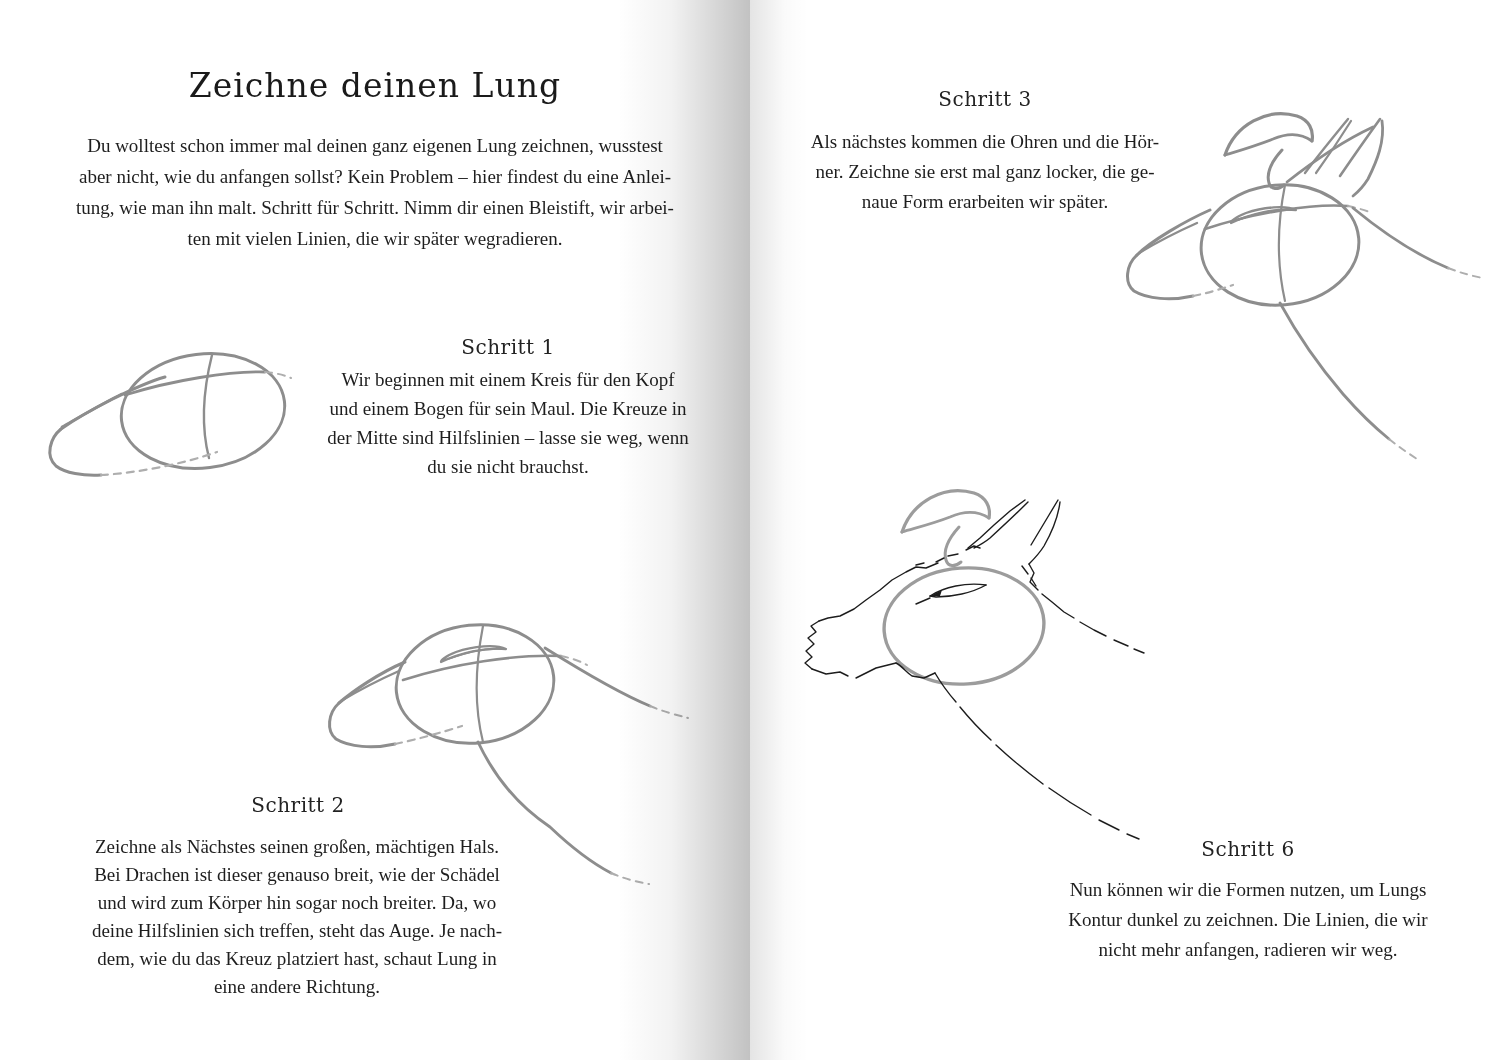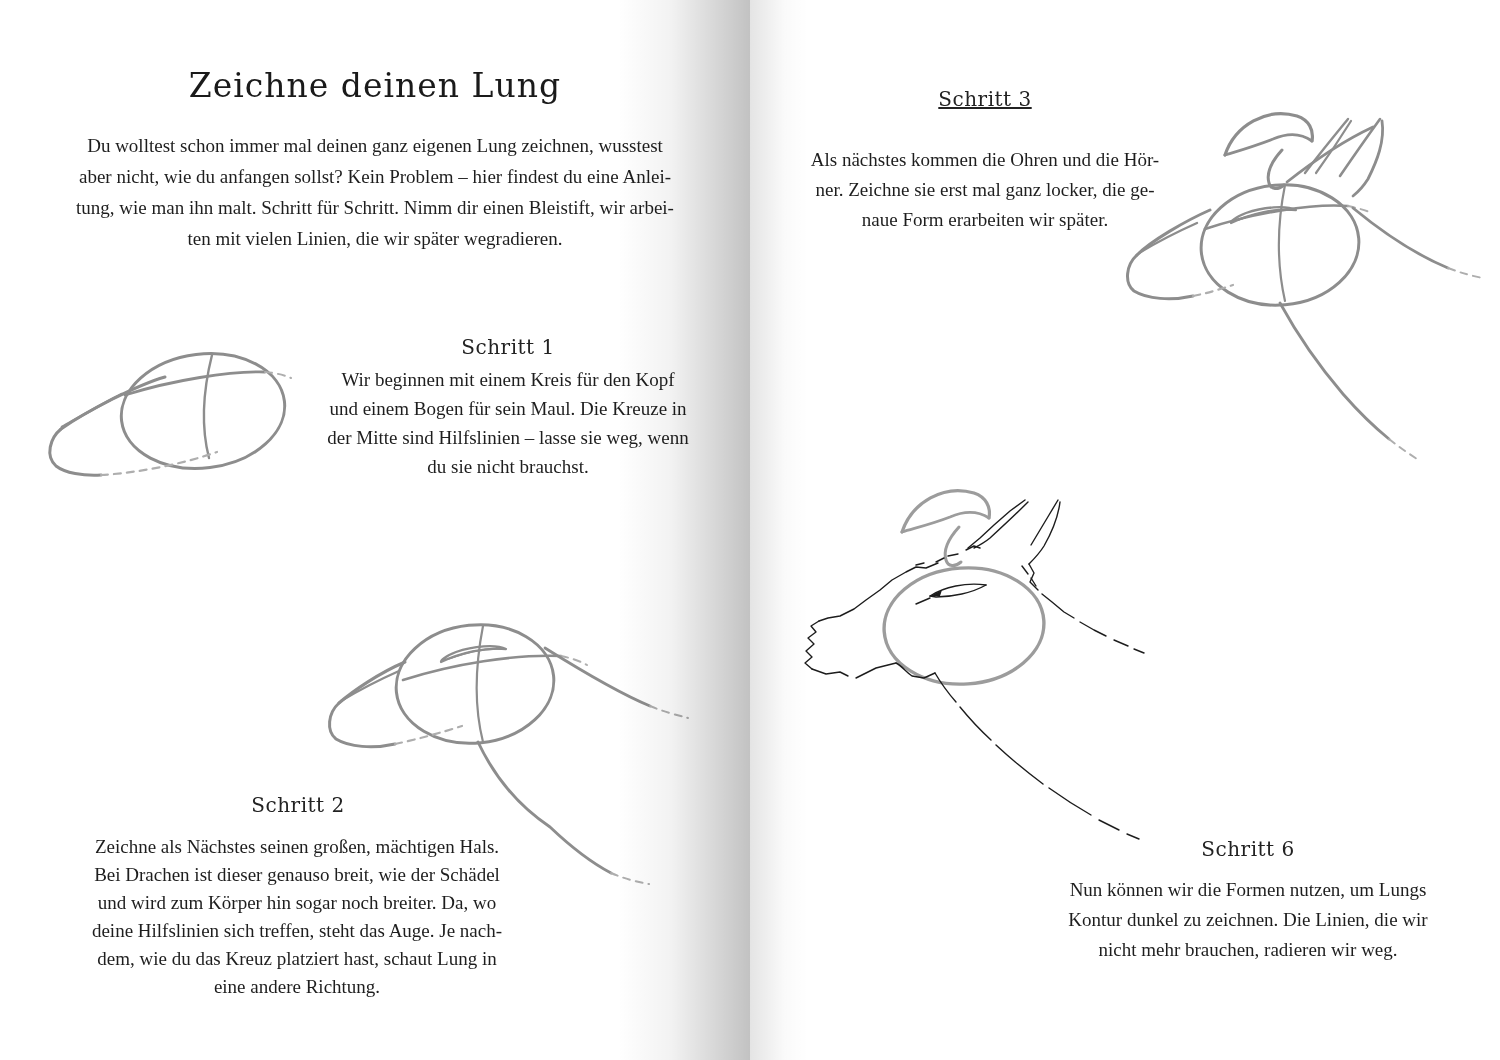--- a/index.html
+++ b/index.html
@@ -124,23 +124,23 @@
     <p class="abs center-text body-text lh28 lines" style="left:62px; top:833px; width:470px;">Zeichne als Nächstes seinen großen, mächtigen Hals.
 Bei Drachen ist dieser genauso breit, wie der Schädel
 und wird zum Körper hin sogar noch breiter. Da, wo
 deine Hilfslinien sich treffen, steht das Auge. Je nach-
 dem, wie du das Kreuz platziert hast, schaut Lung in
 eine andere Richtung.</p>
   </section>
 
   <section>
 
-    <h2 class="abs center-text step-heading" style="left:835px; top:87px; width:300px;text-decoration:underline;">Schritt 3</h2>
-
-    <p class="abs center-text body-text lh30 lines" style="left:785px; top:145px; width:400px;">Als nächstes kommen die Ohren und die Hör-
+    <h2 class="abs center-text step-heading" style="left:835px; top:87px; width:300px;">Schritt 3</h2>
+
+    <p class="abs center-text body-text lh30 lines" style="left:785px; top:127px; width:400px;">Als nächstes kommen die Ohren und die Hör-
 ner. Zeichne sie erst mal ganz locker, die ge-
 naue Form erarbeiten wir später.</p>
 
     <svg class="abs" style="left:1035px; top:103px;" width="465" height="365" viewBox="0 0 465 365">
       <g>
         <ellipse class="pencil" cx="245" cy="142" rx="79" ry="60" transform="rotate(-5 245 142)" stroke-width="3"></ellipse>
         <path class="pencil" stroke-width="2.2" d="M250,82 C243,117 241,158 250,198"></path>
         <path class="pencil" stroke-width="2.6" d="M170,126 C218,110 278,100 313,103"></path>
         <path class="pencil-faint" stroke-width="2" d="M313,103 C322,105 330,107 337,110"></path>
       </g>
@@ -216,19 +216,19 @@
         <path class="ink" d="M198,119 C184,127 164,131 148,131 L142,130"></path>
         <path d="M142,130 L154,124 L152,130 Z" fill="#1d1d1d" stroke="none"></path>
         <path class="ink" d="M128,138 L142,132"></path>
       </g>
     </svg>
 
     <h2 class="abs center-text step-heading" style="left:1098px; top:837px; width:300px;">Schritt 6</h2>
 
     <p class="abs center-text body-text lh30 lines" style="left:1048px; top:875px; width:400px;">Nun können wir die Formen nutzen, um Lungs
 Kontur dunkel zu zeichnen. Die Linien, die wir
-nicht mehr brauchen, radieren wir weg.</p>
+nicht mehr anfangen, radieren wir weg.</p>
   </section>
 
   <div class="abs gutter-left"></div>
   <div class="abs gutter-right"></div>
 
 </div>
 
 </body></html>

